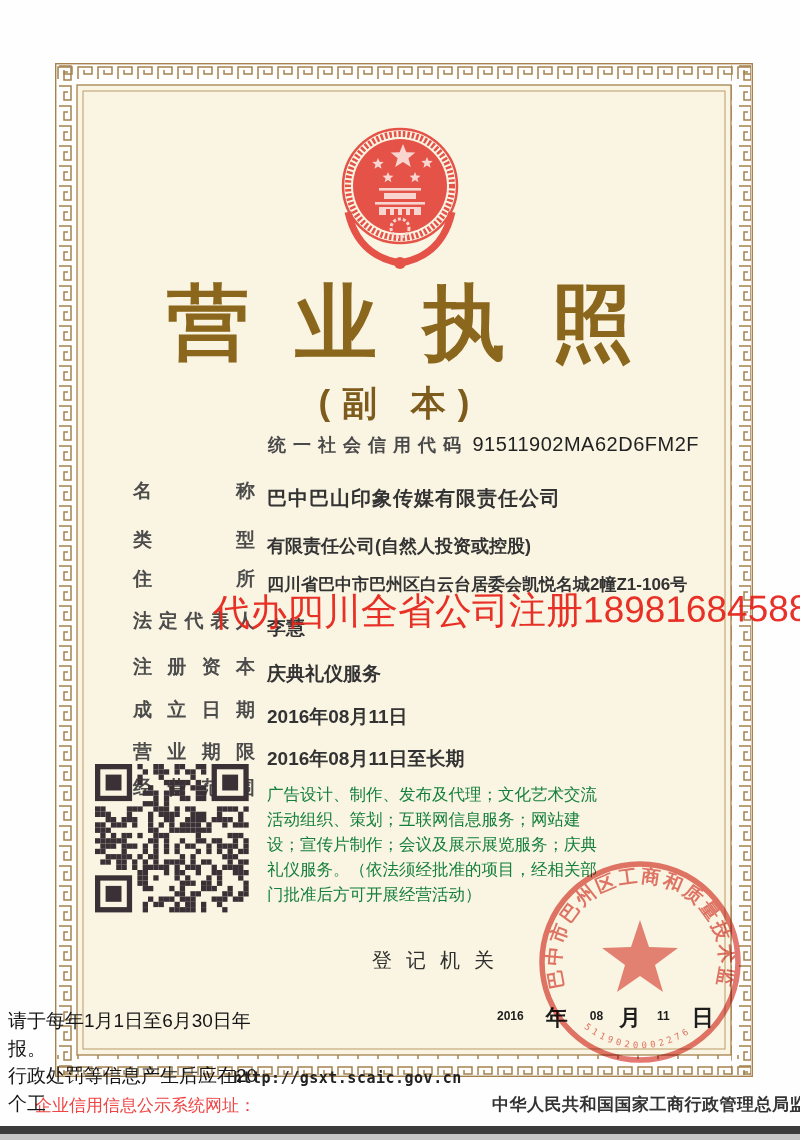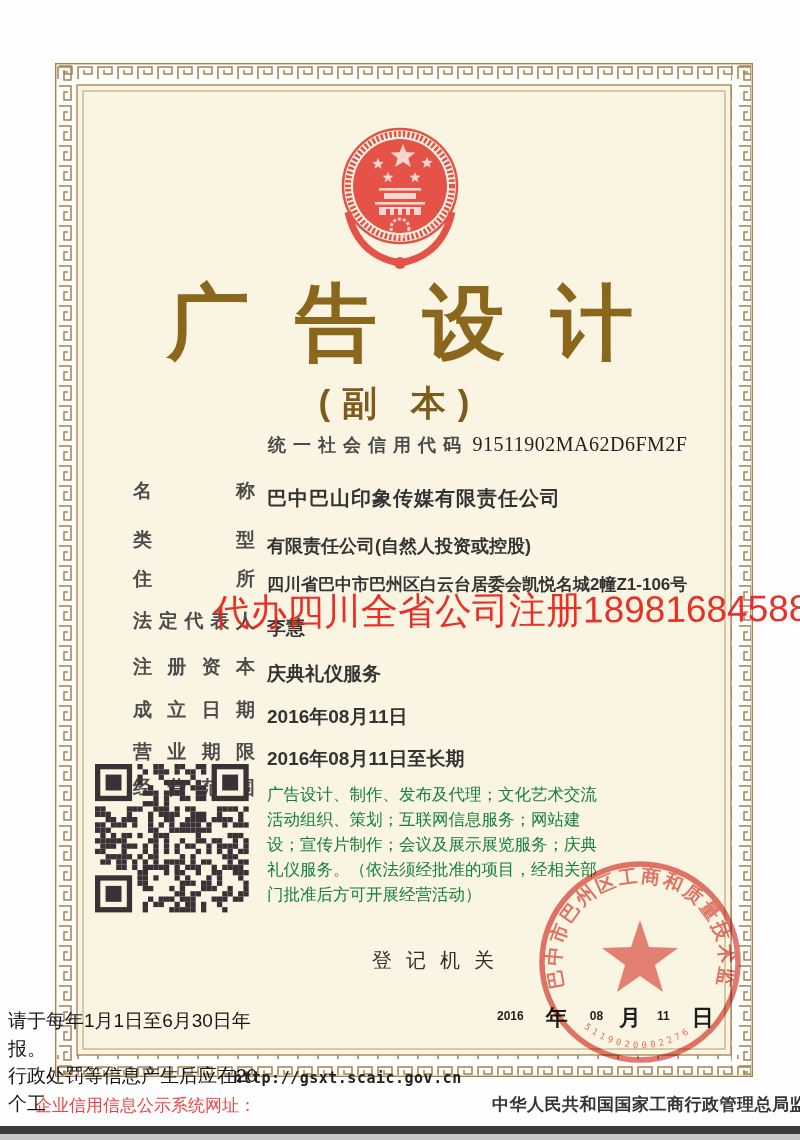--- a/index.html
+++ b/index.html
@@ -11,21 +11,21 @@
   
   #emblem{left:330px;top:124px;z-index:2;}
   
   .doc-title{left:0;top:282px;width:800px;text-align:center;z-index:2;
     font-size:82px;font-weight:bold;color:#8a671c;letter-spacing:46px;text-indent:46px;line-height:1;}
   .doc-subtitle{left:0;top:380px;width:800px;text-align:center;z-index:2;
     font-size:35px;font-weight:bold;color:#7c5b1c;letter-spacing:12px;}
   
   .code-line{left:268px;top:433px;z-index:2;white-space:nowrap;}
   .code-label{font-size:18px;font-weight:bold;color:#4a4a4a;letter-spacing:7px;}
-  .code-value{font-size:20px;color:#222;font-family:Liberation Serif, serif;letter-spacing:.5px;}
+  .code-value{font-size:20px;color:#222;font-family:Liberation Sans, sans-serif;letter-spacing:.5px;}
   
   #fields{left:133px;top:477px;width:480px;z-index:2;}
   .field-row{display:flex;align-items:flex-start;min-height:24px;}
   .field-label{width:122px;flex:none;display:flex;justify-content:space-between;
     font-size:19px;font-weight:bold;color:#4c4c4c;padding-top:1px;}
   .field-value{margin-left:12px;font-size:19px;font-weight:bold;color:#333;white-space:nowrap;margin-top:8px;}
   .field-row:nth-child(1){margin-bottom:14px;}
   .field-row:nth-child(1) .field-value{font-size:20px;letter-spacing:1px;}
   .field-row:nth-child(2){margin-bottom:7px;}
   .field-row:nth-child(2) .field-value{font-size:18px;}
@@ -108,21 +108,21 @@
       <rect x="80" y="85" width="4" height="6"></rect>
   </g>
   <circle cx="70" cy="104" r="9" fill="none" stroke="#f8d6cf" stroke-width="3" stroke-dasharray="3 2"></circle>
   <g fill="none" stroke="#e45248" stroke-width="7">
     <path d="M18 88 Q28 132 70 139"></path>
     <path d="M122 88 Q112 132 70 139"></path>
   </g>
   <circle cx="70" cy="139" r="6" fill="#e45248"></circle>
 </svg>
 
-<div class="abs doc-title">广告设计</div>
+<div class="abs doc-title">营业执照</div>
 <div class="abs doc-subtitle">(副 本)</div>
 
 <div class="abs code-line">
   <span class="code-label">统一社会信用代码</span>
   <span class="code-value">91511902MA62D6FM2F</span>
 </div>
 
 <div class="abs" id="fields">
     <div class="field-row">
       <div class="field-label">

